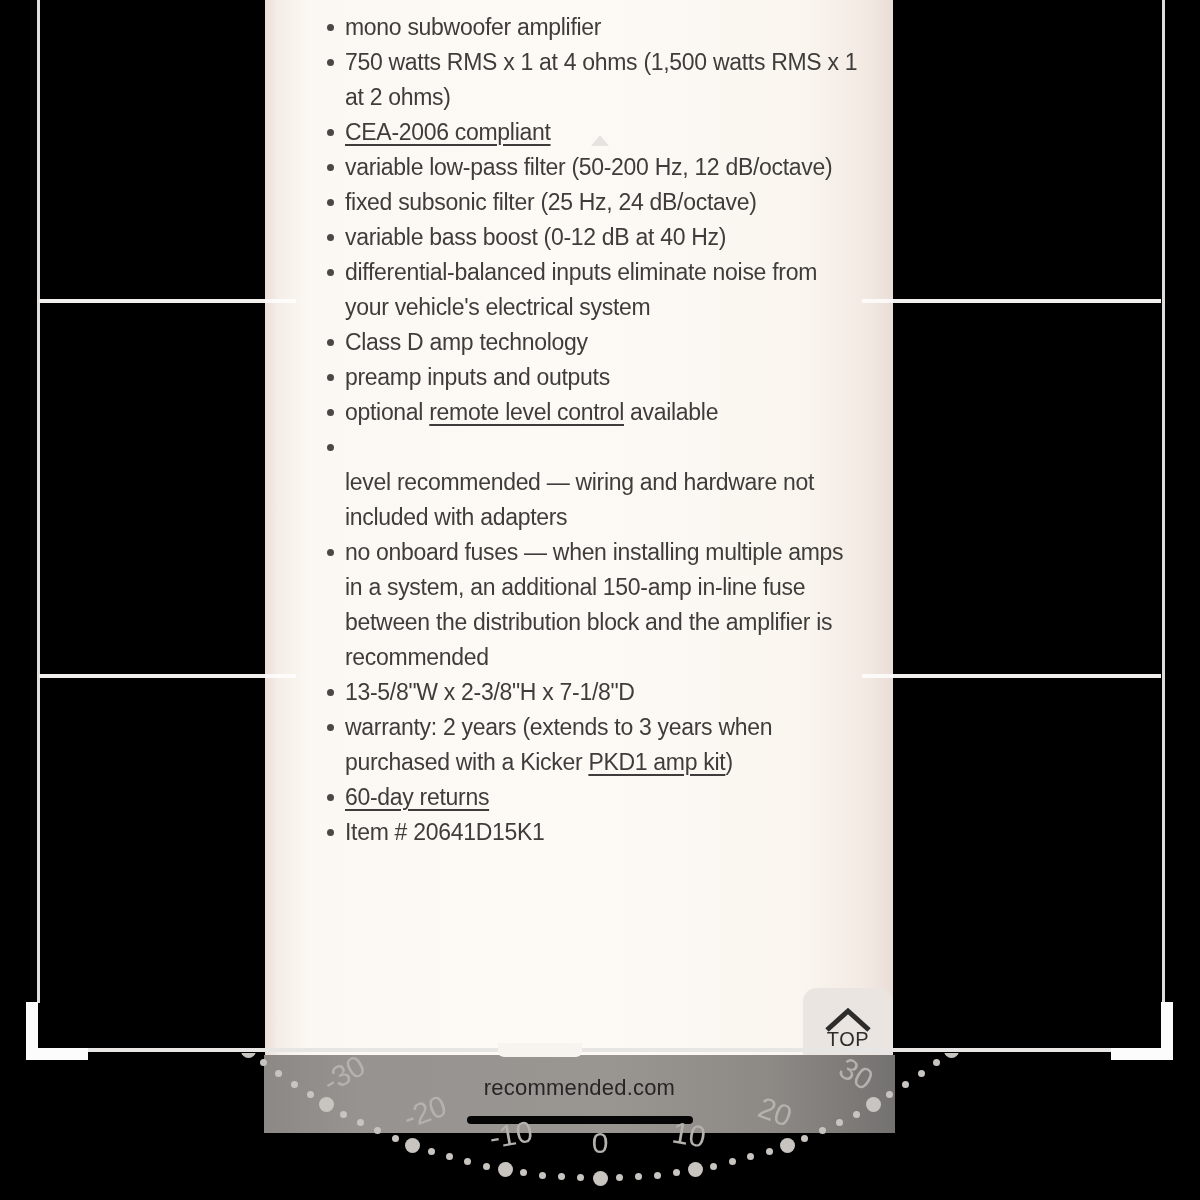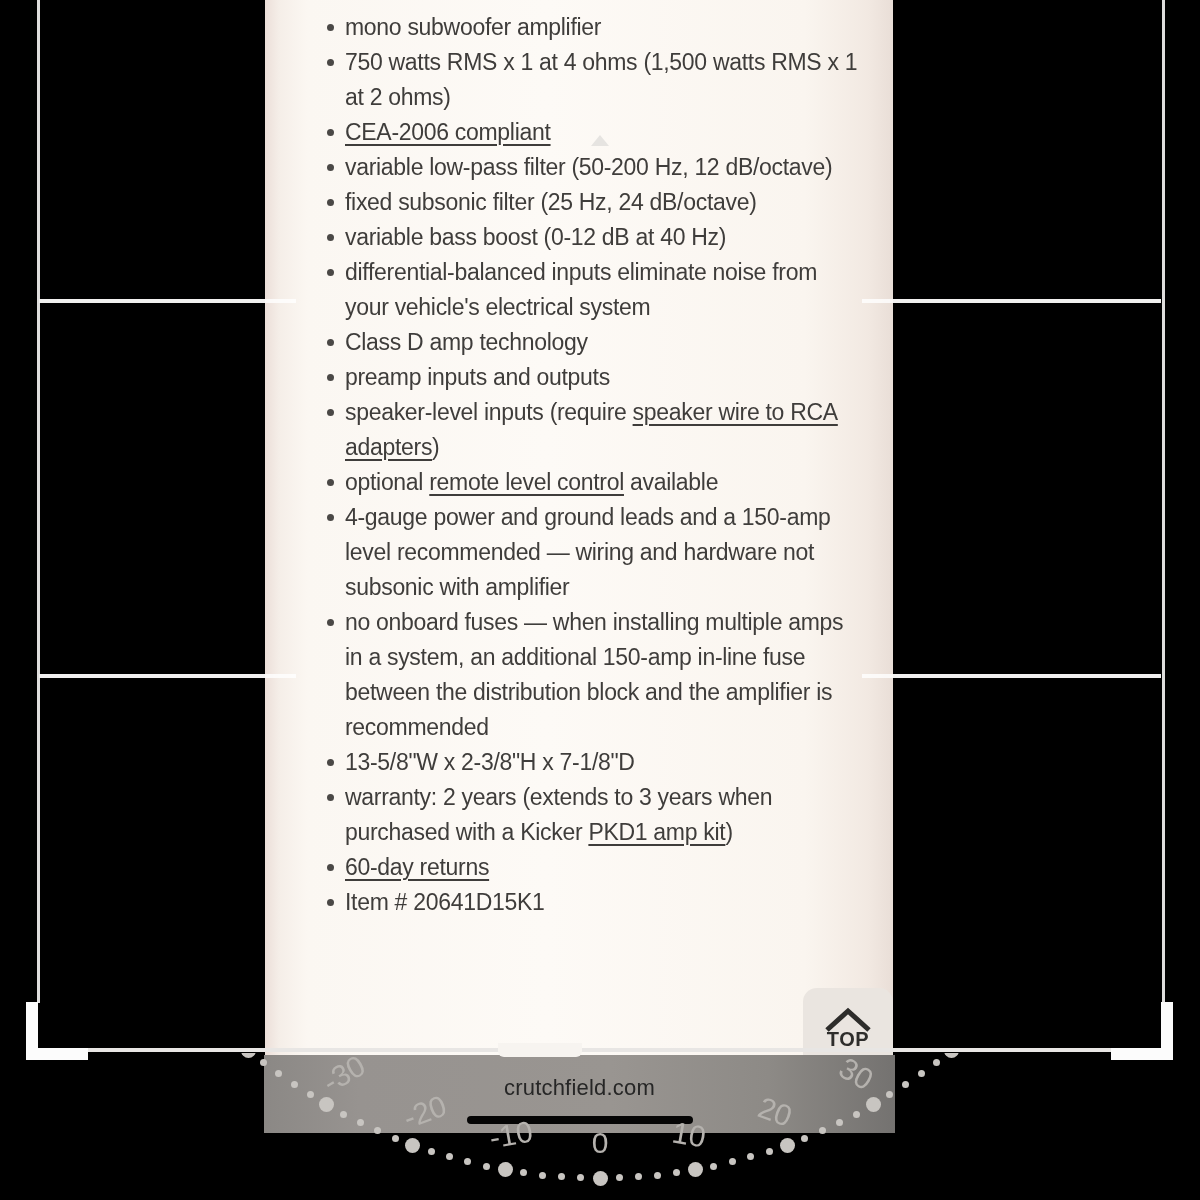--- a/index.html
+++ b/index.html
@@ -32,21 +32,21 @@
         border-radius:50%;background:#4a4846;}
   .link{text-decoration:underline;text-underline-offset:4px;text-decoration-thickness:1.5px;cursor:pointer;}
   h2.other{font:700 27px/30px "Liberation Sans",sans-serif;color:#343230;letter-spacing:0;
         margin:28px 0 34px -36px;white-space:nowrap;}
 
   
   .top-btn{position:absolute;left:803px;top:988px;width:90px;height:90px;z-index:4;
         background:#eae5e0;border-radius:14px;display:flex;flex-direction:column;
         align-items:center;justify-content:flex-start;padding-top:18px;box-sizing:border-box;}
   .top-btn svg{display:block;}
-  .top-label{font-size:20px;font-weight:700;color:#2e2d2b;letter-spacing:.5px;margin-top:-4px;}
+  .top-label{font-size:20px;font-weight:400;color:#2e2d2b;letter-spacing:.5px;margin-top:-4px;}
 
   
   .bbar{position:absolute;left:264px;top:1055px;width:631px;height:78px;z-index:7;
         background:linear-gradient(to right,#8b8885 0%,#979390 15%,#999591 55%,#8d8a86 80%,#747270 100%);}
   .tab-notch{position:absolute;left:498px;top:1043px;width:84px;height:14px;background:#f7f4f0;
         border-radius:0 0 6px 6px;z-index:8;}
   .url{position:absolute;left:264px;top:1075px;width:631px;text-align:center;z-index:9;
         font-size:22px;color:#262626;letter-spacing:.2px;}
   .home-indicator{position:absolute;left:467px;top:1116px;width:226px;height:8px;border-radius:4px;
         background:#050505;z-index:9;cursor:grab;}
@@ -79,25 +79,24 @@
       <ul class="features">
           <li><span>mono subwoofer amplifier</span></li>
           <li><span>750 watts RMS x 1 at 4 ohms (1,500 watts RMS x 1</span><br><span>at 2 ohms)</span></li>
           <li><span class="link">CEA-2006 compliant</span></li>
           <li><span>variable low-pass filter (50-200 Hz, 12 dB/octave)</span></li>
           <li><span>fixed subsonic filter (25 Hz, 24 dB/octave)</span></li>
           <li><span>variable bass boost (0-12 dB at 40 Hz)</span></li>
           <li><span>differential-balanced inputs eliminate noise from</span><br><span>your vehicle's electrical system</span></li>
           <li><span>Class D amp technology</span></li>
           <li><span>preamp inputs and outputs</span></li>
-          <li><span>speaker-level inputs (require </span><span class="link">speaker wire to RCA</span><br><span class="link">adapters</span><span>)</span></li>
         </ul>
       <ul class="features">
           <li><span>optional </span><span class="link">remote level control</span><span> available</span></li>
-          <li><span>4-gauge power and ground leads and a 150-amp</span><br><span>level recommended — wiring and hardware not</span><br><span>subsonic with amplifier</span></li>
+          <li><br><span>level recommended — wiring and hardware not</span><br><span>included with adapters</span></li>
           <li><span>no onboard fuses — when installing multiple amps</span><br><span>in a system, an additional 150-amp in-line fuse</span><br><span>between the distribution block and the amplifier is</span><br><span>recommended</span></li>
           <li><span>13-5/8"W x 2-3/8"H x 7-1/8"D</span></li>
           <li><span>warranty: 2 years (extends to 3 years when</span><br><span>purchased with a Kicker </span><span class="link">PKD1 amp kit</span><span>)</span></li>
           <li><span class="link">60-day returns</span></li>
           <li><span>Item # 20641D15K1</span></li>
         </ul>
     </div>
   </div>
 
   <div class="top-btn">
@@ -110,21 +109,21 @@
   </div>
 
   <div class="bottomline"></div>
   <div class="bracket bl-v"></div>
   <div class="bracket bl-h"></div>
   <div class="bracket br-v"></div>
   <div class="bracket br-h"></div>
 
   <div class="bbar"></div>
   <div class="tab-notch"></div>
-  <div class="url">crutchfield.com</div>
+  <div class="url">recommended.com</div>
   <div class="home-indicator"></div>
 
   <div class="dial" id="dial">
       <div class="dot" style="left: 240.9px; top: -10.5px; width: 15px; height: 15px;"></div>
       <div class="dot" style="left: 259.7px; top: 5.5px; width: 7px; height: 7px;"></div>
       <div class="dot" style="left: 275px; top: 17px; width: 7px; height: 7px;"></div>
       <div class="dot" style="left: 290.6px; top: 28px; width: 7px; height: 7px;"></div>
       <div class="dot" style="left: 306.6px; top: 38.4px; width: 7px; height: 7px;"></div>
       <div class="dot" style="left: 319px; top: 44.2px; width: 15px; height: 15px;"></div>
       <div class="dot" style="left: 339.7px; top: 57.5px; width: 7px; height: 7px;"></div>

